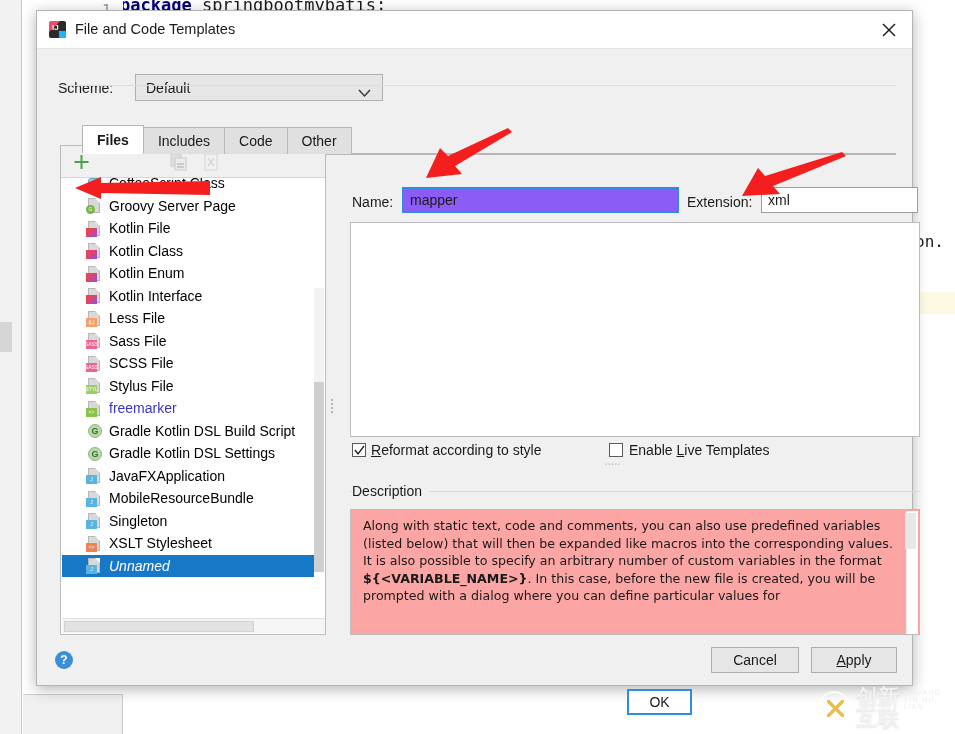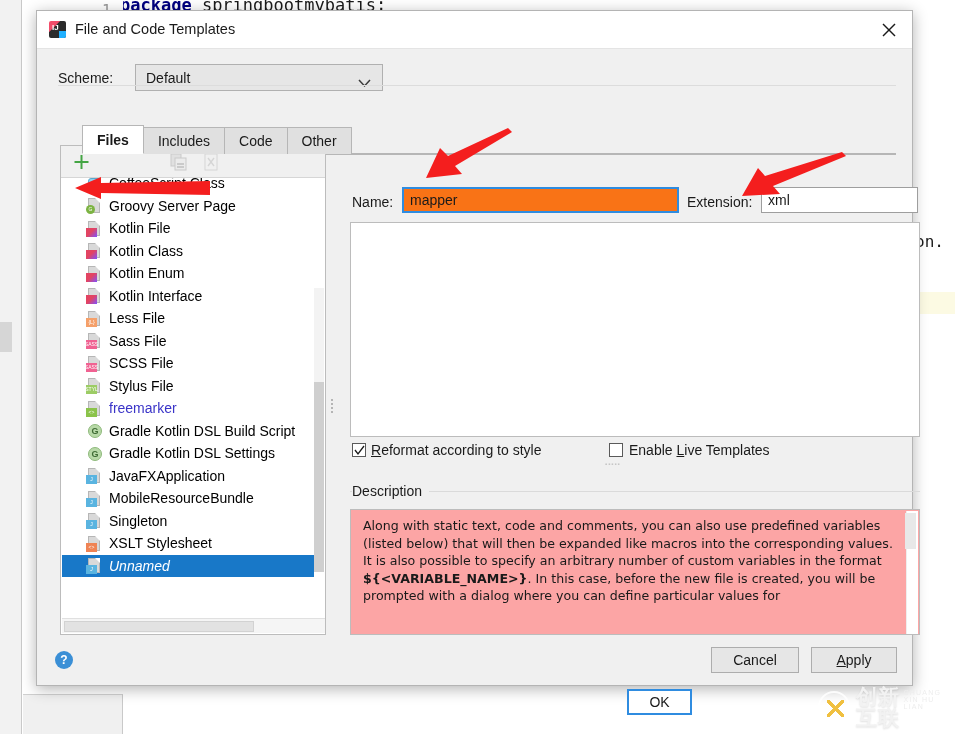--- a/index.html
+++ b/index.html
@@ -90,21 +90,21 @@
   #close-btn {
     position: absolute; right: 0; top: 0;
     width: 46px; height: 38px;
     display: flex; align-items: center; justify-content: center;
     cursor: pointer;
   }
   #close-btn svg { display: block; }
 
   
   #scheme-row {
-    position: absolute; left: 0; top: 28px; width: 877px; height: 52px;
+    position: absolute; left: 0; top: 38px; width: 877px; height: 52px;
   }
   #scheme-label {
     position: absolute; left: 21px; top: 31px;
     font-size: 14px; color: #1a1a1a;
   }
   #scheme-select {
     position: absolute; left: 98px; top: 25px;
     width: 248px; height: 27px;
     background: #e6e6e6;
     border: 1px solid #b0b0b0;
@@ -278,21 +278,21 @@
   }
 
   
   #name-label {
     position: absolute; left: 315px; top: 183px;
     font-size: 14px; color: #1a1a1a;
   }
   #name-input {
     position: absolute; left: 365px; top: 176px;
     width: 277px; height: 26px;
-    background: #f97316;
+    background: #8b5cf6;
     border: 2px solid #2f8ce0;
     font-size: 14px; color: #1a1a1a;
     padding-left: 6px; line-height: 22px;
     cursor: text;
   }
   #ext-label {
     position: absolute; left: 650px; top: 183px;
     font-size: 14px; color: #1a1a1a;
   }
   #ext-input {

